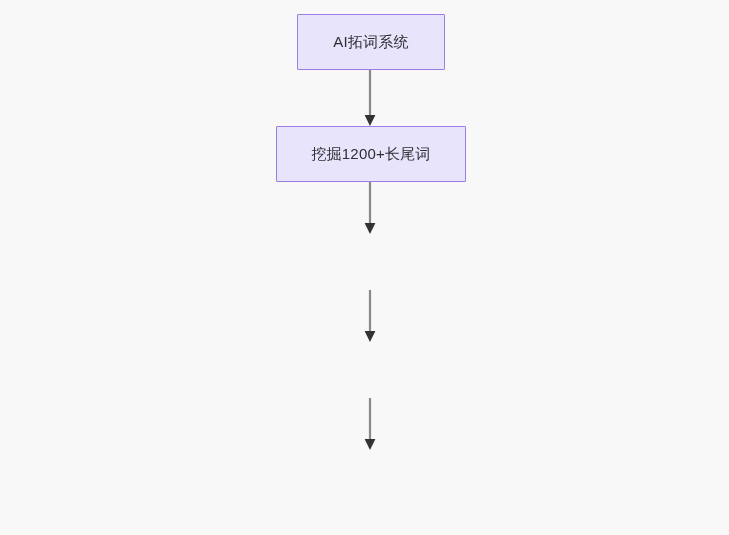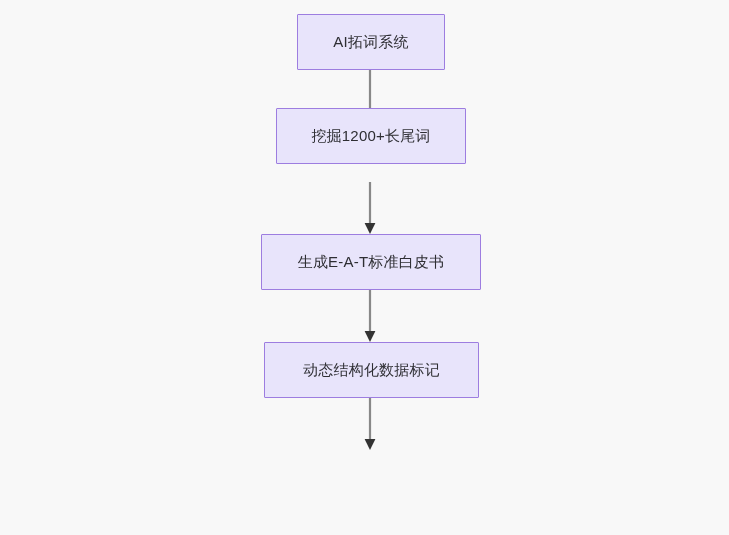--- a/index.html
+++ b/index.html
@@ -77,26 +77,20 @@
     <svg width="20" height="52" viewBox="0 0 20 52" aria-hidden="true">
       <line x1="10" y1="0" x2="10" y2="44" stroke="#888888" stroke-width="2.2"></line>
       <polygon points="10,52 4.6,41 15.4,41" fill="#333333"></polygon>
     </svg>
   </div>
 
   <div class="node" style="left:297px; top:14px; width:148px; height:56px;">
     <span class="node-label">AI拓词系统</span>
   </div>
 
-  <div class="node" style="left:276px; top:108px; width:190px; height:56px;text-align:center;">
+  <div class="node" style="left:276px; top:126px; width:190px; height:56px;text-align:center;">
     <span class="node-label">挖掘1200+长尾词</span>
   </div>
 
-  <div class="node" style="left:261px; top:234px; width:220px; height:56px;">
-    <span class="node-label">生成E-A-T标准白皮书</span>
-  </div>
 
-  <div class="node" style="left:264px; top:342px; width:215px; height:56px;">
-    <span class="node-label">动态结构化数据标记</span>
-  </div>
 
 
 </div>
 
 </body></html>

